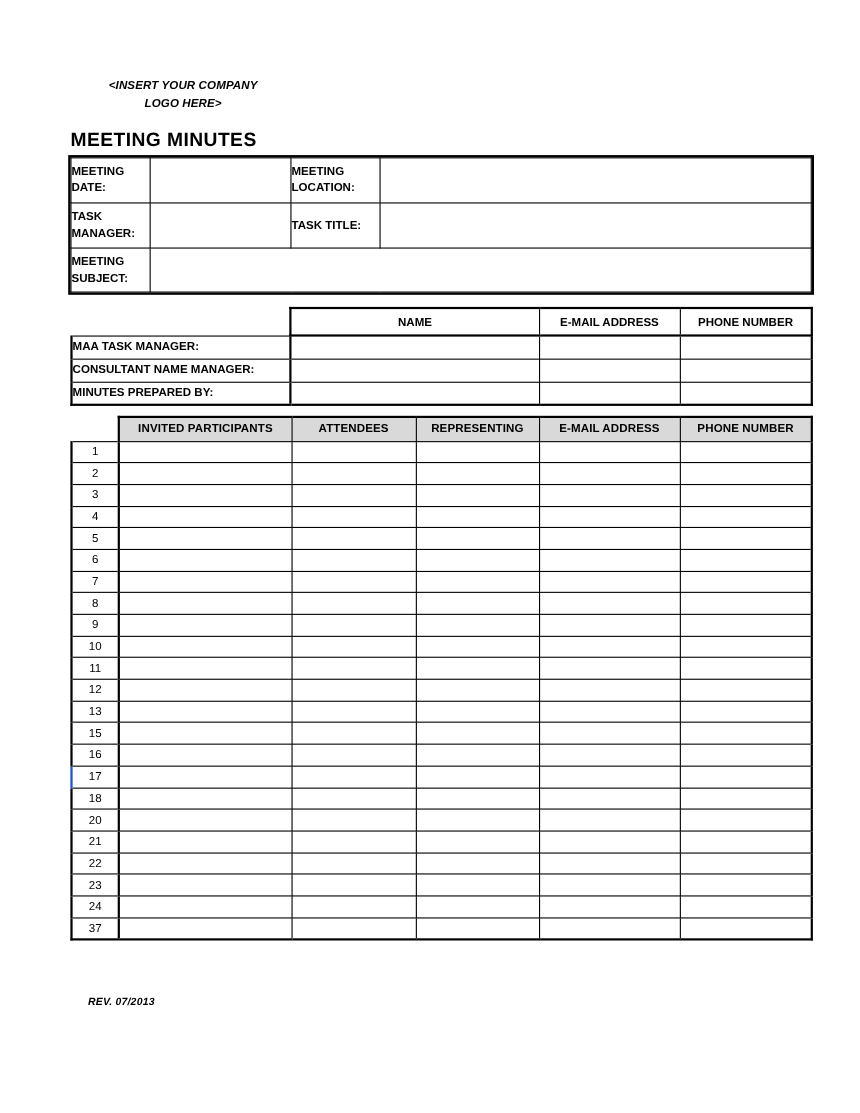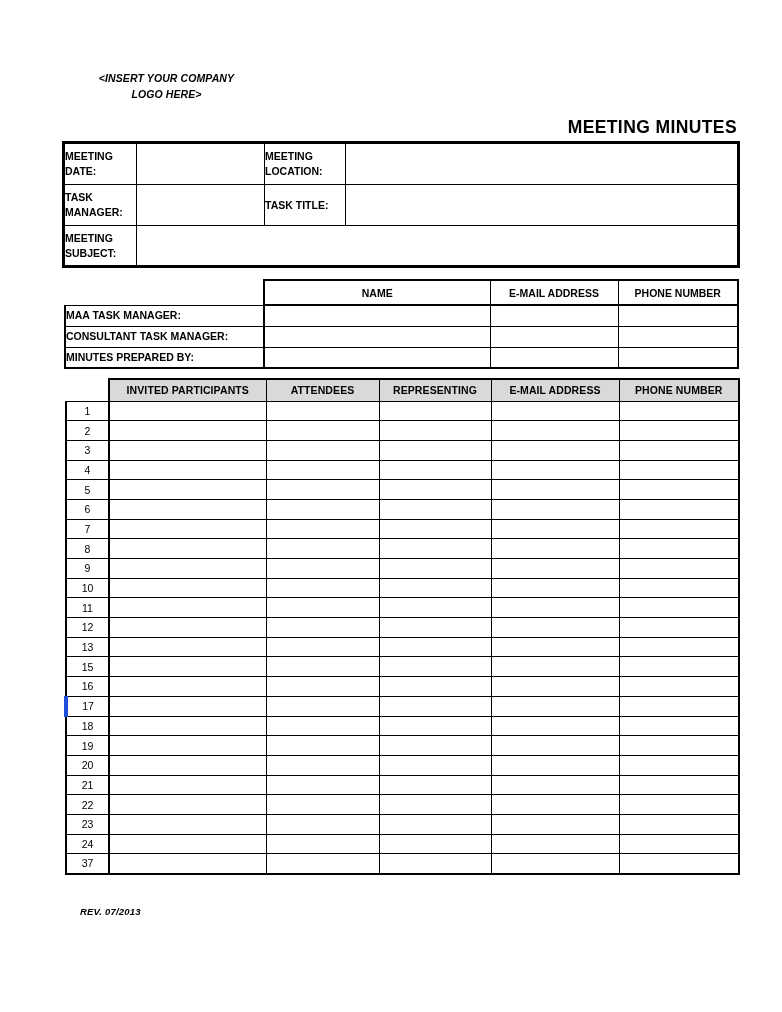--- a/index.html
+++ b/index.html
@@ -38,21 +38,21 @@
     line-height: 16px;
     letter-spacing: .1px;
   }
 
   
   .doc-title {
     position: absolute;
     left: 64px;
     top: 117px;
     width: 673px;
-    text-align: right;
+    text-align: left;
     font-size: 17.5px;
     font-weight: bold;
     letter-spacing: .4px;
   }
 
   
   .tbl {
     position: absolute;
     border-collapse: collapse;
     table-layout: fixed;
@@ -190,21 +190,21 @@
         <td class="hdr-cell" style="border-top:2px solid #000;border-bottom:2px solid #000;">E-MAIL ADDRESS</td>
         <td class="hdr-cell" style="border:2px solid #000;border-left:1px solid #000;">PHONE NUMBER</td>
       </tr>
       <tr>
         <td class="lbl" style="border-left:2px solid #000;">MAA TASK MANAGER:</td>
         <td class="blank" style="border-left:2px solid #000;"></td>
         <td class="blank"></td>
         <td class="blank" style="border-right:2px solid #000;"></td>
       </tr>
       <tr>
-        <td class="lbl" style="border-left:2px solid #000;">CONSULTANT TASK MANAGER:</td>
+        <td class="lbl" style="border-left:2px solid #000;">CONSULTANT NAME MANAGER:</td>
         <td class="blank" style="border-left:2px solid #000;"></td>
         <td class="blank"></td>
         <td class="blank" style="border-right:2px solid #000;"></td>
       </tr>
       <tr>
         <td class="lbl" style="border-left:2px solid #000;border-bottom:2px solid #000;">MINUTES PREPARED BY:</td>
         <td class="blank" style="border-left:2px solid #000;border-bottom:2px solid #000;"></td>
         <td class="blank" style="border-bottom:2px solid #000;"></td>
         <td class="blank" style="border-right:2px solid #000;border-bottom:2px solid #000;"></td>
       </tr>
@@ -345,37 +345,29 @@
         </tr>
         <tr>
           <td class="num" style="border-left:2px solid #000;">16</td>
           <td class="blank" style="border-left:2px solid #000;"></td>
           <td class="blank"></td>
           <td class="blank"></td>
           <td class="blank"></td>
           <td class="blank" style="border-right:2px solid #000;"></td>
         </tr>
         <tr>
-          <td class="num" style="border-left:4px solid #1d4ed8;">17</td>
+          <td class="num" style="border-left:2px solid #1d4ed8;">17</td>
           <td class="blank" style="border-left:2px solid #000;"></td>
           <td class="blank"></td>
           <td class="blank"></td>
           <td class="blank"></td>
           <td class="blank" style="border-right:2px solid #000;"></td>
         </tr>
         <tr>
           <td class="num" style="border-left:2px solid #000;">18</td>
-          <td class="blank" style="border-left:2px solid #000;"></td>
-          <td class="blank"></td>
-          <td class="blank"></td>
-          <td class="blank"></td>
-          <td class="blank" style="border-right:2px solid #000;"></td>
-        </tr>
-        <tr>
-          <td class="num" style="border-left:2px solid #000;">19</td>
           <td class="blank" style="border-left:2px solid #000;"></td>
           <td class="blank"></td>
           <td class="blank"></td>
           <td class="blank"></td>
           <td class="blank" style="border-right:2px solid #000;"></td>
         </tr>
         <tr>
           <td class="num" style="border-left:2px solid #000;">20</td>
           <td class="blank" style="border-left:2px solid #000;"></td>
           <td class="blank"></td>

